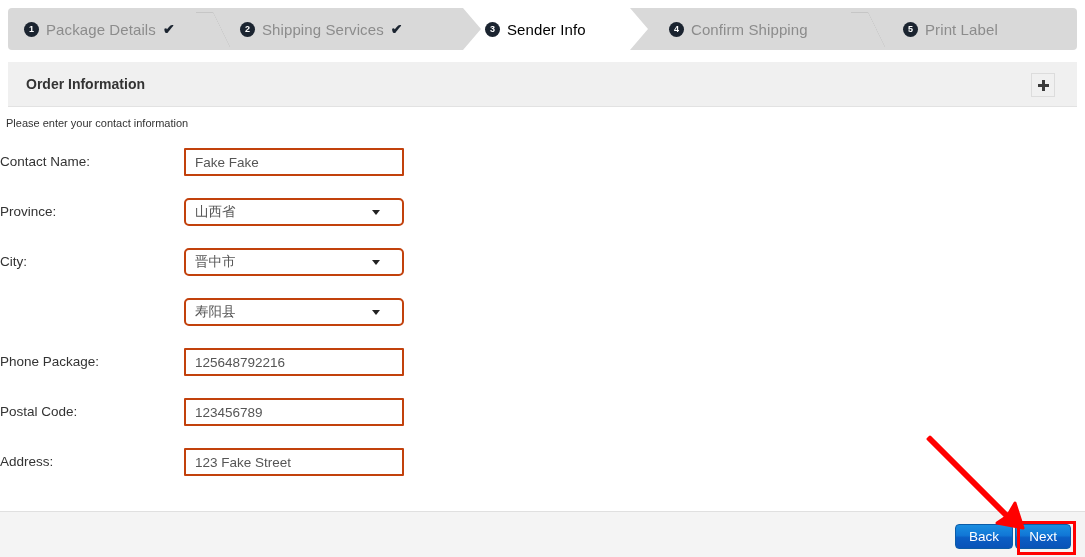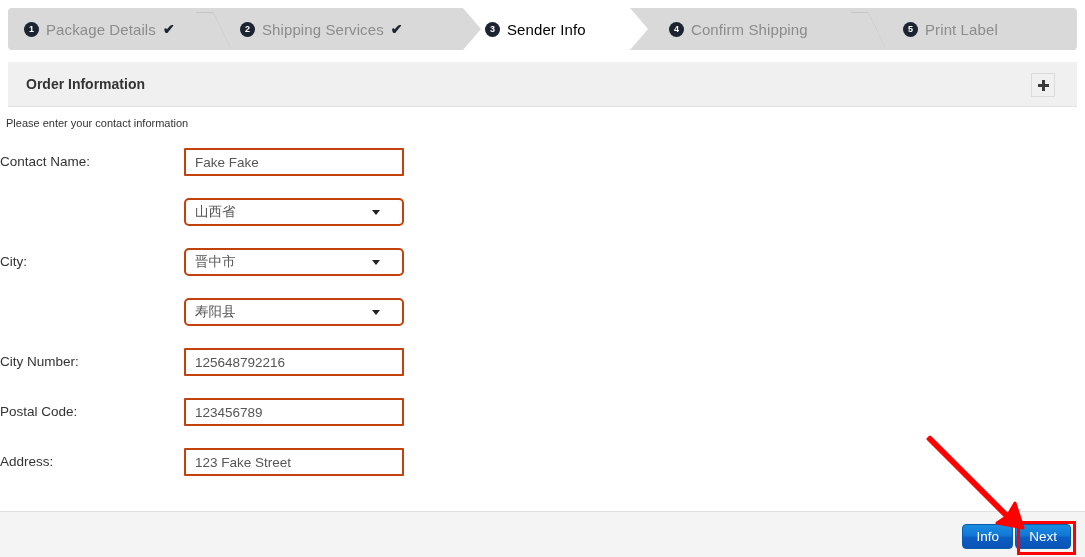--- a/index.html
+++ b/index.html
@@ -286,20 +286,21 @@
 <div class="intro">Please enter your contact information</div>
 
 <div class="form">
 
   <div class="row">
     <div class="lbl">Contact Name:</div>
     <div class="ctrl text">Fake Fake</div>
   </div>
 
   <div class="row">
+    <div class="lbl">Province:</div>
     <div class="ctrl select">
       <span>山西省</span>
       <span class="caret"></span>
     </div>
   </div>
 
   <div class="row">
     <div class="lbl">City:</div>
     <div class="ctrl select">
       <span>晋中市</span>
@@ -308,38 +309,38 @@
   </div>
 
   <div class="row">
     <div class="ctrl select">
       <span>寿阳县</span>
       <span class="caret"></span>
     </div>
   </div>
 
   <div class="row">
-    <div class="lbl">City Number:</div>
+    <div class="lbl">Phone Package:</div>
     <div class="ctrl text">125648792216</div>
   </div>
 
   <div class="row">
     <div class="lbl">Postal Code:</div>
     <div class="ctrl text">123456789</div>
   </div>
 
   <div class="row">
     <div class="lbl">Address:</div>
     <div class="ctrl text">123 Fake Street</div>
   </div>
 
 </div>
 
 <div class="content-rule"></div>
 <div class="footer">
-  <div class="btn btn-back">Info</div>
+  <div class="btn btn-back">Back</div>
   <div class="btn btn-next">Next</div>
 </div>
 
 <div class="highlight-box"></div>
 <svg class="arrow-svg" viewBox="0 0 140 110">
   <path d="M25,12 L103,90 L110,78 L118,103 L92,98 L101,92 L23,14 Z" fill="#ff0000" stroke="#ff0000" stroke-width="3" stroke-linejoin="round"></path>
 </svg>
 
 </body></html>

